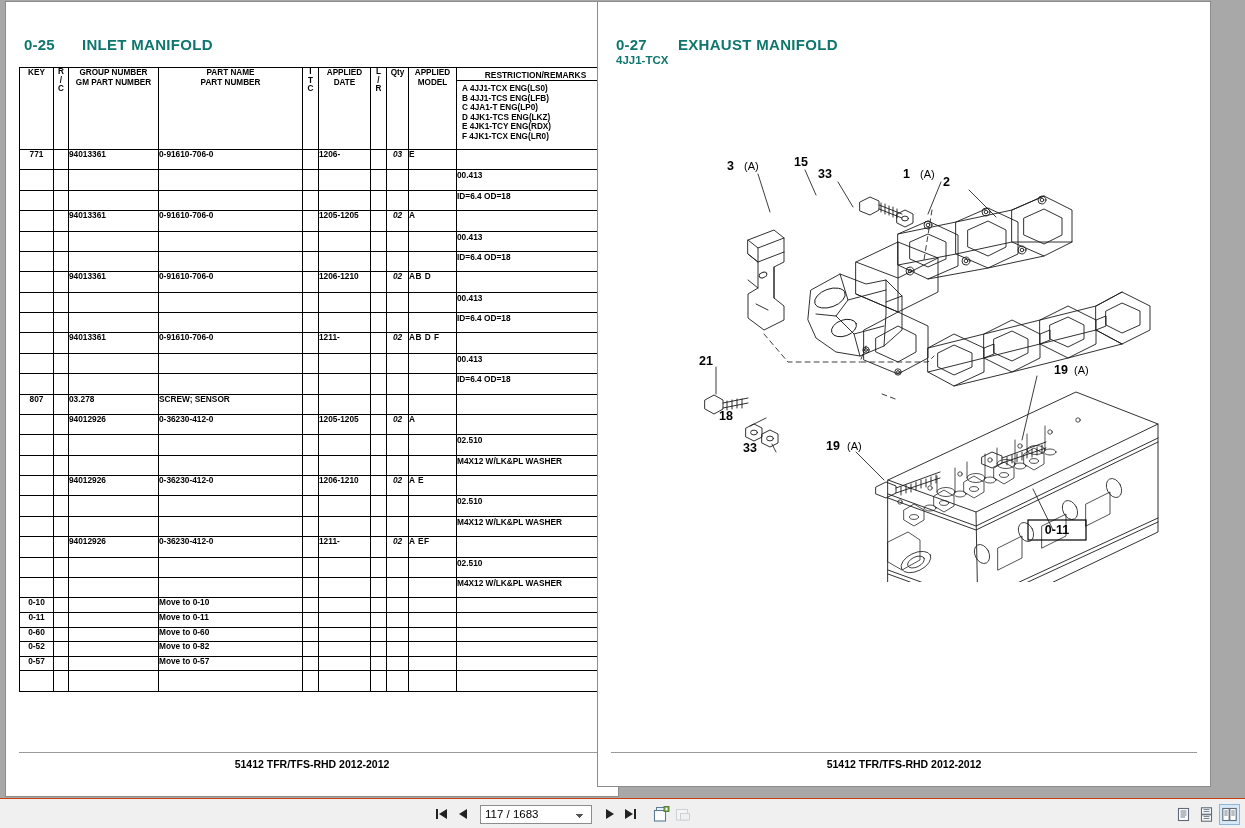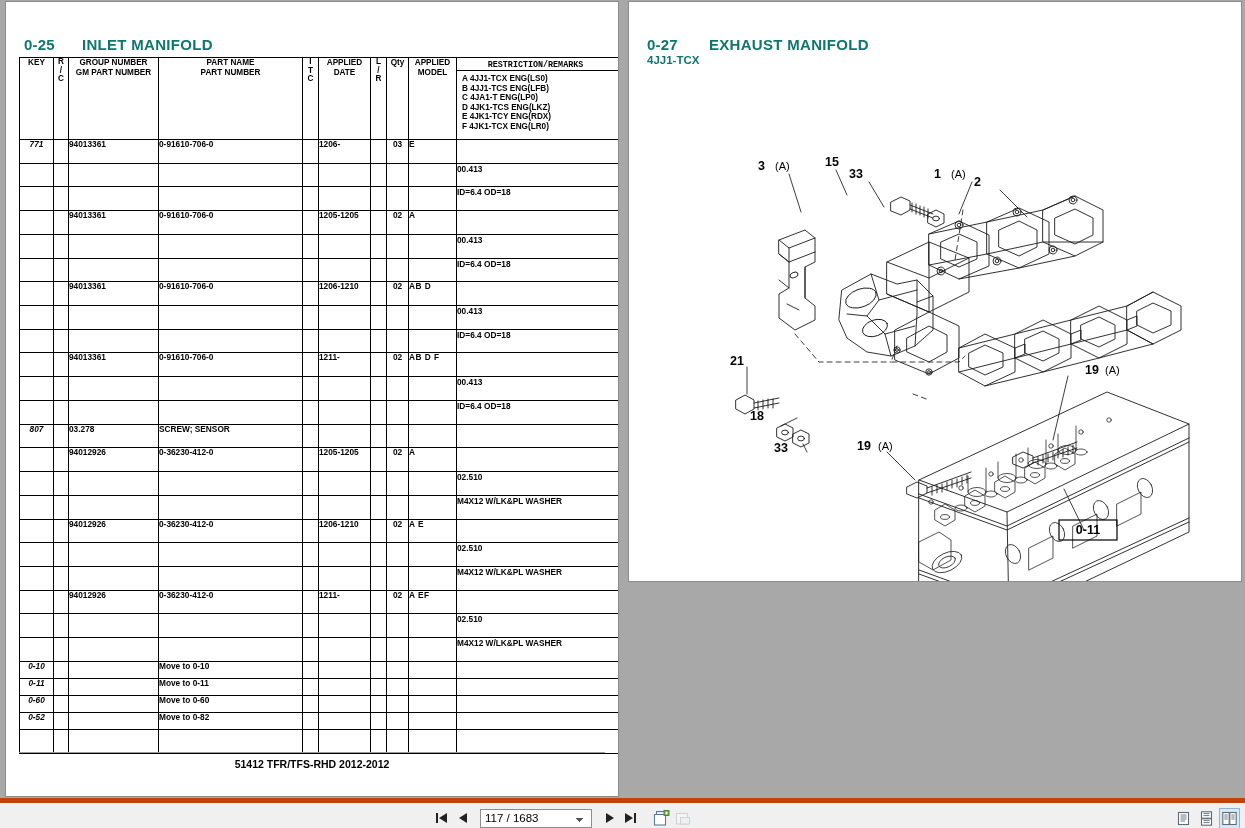--- a/index.html
+++ b/index.html
@@ -17,40 +17,40 @@
   }
   
   .page {
     position: absolute;
     top: 2px;
     background: #ffffff;
     box-shadow: 0 0 0 1px #8c8c8c;
     overflow: hidden;
   }
   #page-left  { left: 6px;   width: 612px; height: 794px; }
-  #page-right { left: 629px; width: 612px; height: 579px; }
+  #page-right { left: 598px; width: 612px; height: 784px; }
 
   .page-inner { position: absolute; inset: 0; }
 
   
   .pg-heading {
     position: absolute;
     font-weight: bold;
     color: #0f766e;
     white-space: nowrap;
   }
   .pg-code  { font-size: 15px; letter-spacing: .2px; }
   .pg-title { font-size: 15px; letter-spacing: .3px; }
   .pg-sub   { font-size: 11.5px; font-weight: bold; }
 
   
   #parts-table {
     position: absolute;
-    left: 13px; top: 55px;
-    width: 599px; height: 697px;
+    left: 13px; top: 65px;
+    width: 599px; height: 625px;
     border-collapse: collapse;
     table-layout: fixed;
     font-size: 8.3px;
     color: #000;
   }
   #parts-table td, #parts-table th {
     border: 1px solid #000;
     padding: 0;
     vertical-align: top;
     font-weight: bold;
@@ -65,35 +65,34 @@
   }
   th.vstack { letter-spacing: 0; line-height: 1.05; }
   th.remarks-head { vertical-align: top; text-align: left; padding: 0; }
   .remarks-title {
     text-align: center;
     font-size: 8.4px;
     font-weight: bold;
     padding: 2px 4px 0 0;
     border-bottom: 1px solid #000;
     margin: 0 0 3px 0;
-    font-family: Liberation Mono, monospace;
   }
   .remarks-list { padding: 0 0 0 5px; line-height: 1.16; font-size: 8.2px; }
 
   tbody td { height: 16px; line-height: 1.2; }
-  .c-key    { text-align: center; font-style: italic; }
+  .c-key    { text-align: center; }
   .c-rc     { text-align: center; }
   .c-grp    { padding-left: 9px; }
   .c-grp.ind{ padding-left: 18px; }
   .c-part   { padding-left: 12px; }
   .c-part.ind { padding-left: 21px; }
   .c-itc    { text-align: center; }
   .c-date   { padding-left: 4px; }
   .c-lr     { text-align: center; }
-  .c-qty    { text-align: center; }
+  .c-qty    { text-align: center; font-style: italic; }
   .c-model  { padding-left: 4px; letter-spacing: .5px; }
   .c-rem    { padding-left: 5px; line-height: 1.25; }
 
   .movelist td { height: 11.5px; }
 
   
   td.c-model, th.th-model { border-left: 1.6px solid #000; }
 
   
   .pg-footer {
@@ -111,21 +110,21 @@
   }
 
   
   #diagram { position: absolute; left: 0; top: 60px; width: 612px; height: 520px; }
 
   
   #toolbar {
     position: absolute; left: 0; top: 798px;
     width: 1245px; height: 30px;
     background: #f0f0f0;
-    border-top: 5px solid #c2410c;
+    border-top: 1px solid #c2410c;
     display: flex; align-items: center;
   }
   #nav-group {
     position: absolute; left: 430px; top: 0; height: 30px;
     display: flex; align-items: center; gap: 0px;
   }
   .tb-btn {
     width: 22px; height: 22px;
     display: flex; align-items: center; justify-content: center;
     background: transparent; border: 1px solid transparent;
@@ -543,20 +542,32 @@
               <td class="c-rc">&nbsp;</td>
               <td class="c-grp">&nbsp;</td>
               <td class="c-part">Move to 0-82</td>
               <td class="c-itc">&nbsp;</td>
               <td class="c-date">&nbsp;</td>
               <td class="c-lr">&nbsp;</td>
               <td class="c-qty">&nbsp;</td>
               <td class="c-model">&nbsp;</td>
               <td class="c-rem">&nbsp;</td>
             </tr>
+            <tr class="movelist">
+              <td class="c-key">0-57</td>
+              <td class="c-rc">&nbsp;</td>
+              <td class="c-grp">&nbsp;</td>
+              <td class="c-part">Move to 0-57</td>
+              <td class="c-itc">&nbsp;</td>
+              <td class="c-date">&nbsp;</td>
+              <td class="c-lr">&nbsp;</td>
+              <td class="c-qty">&nbsp;</td>
+              <td class="c-model">&nbsp;</td>
+              <td class="c-rem">&nbsp;</td>
+            </tr>
             <tr>
               <td class="c-key">&nbsp;</td>
               <td class="c-rc">&nbsp;</td>
               <td class="c-grp">&nbsp;</td>
               <td class="c-part">&nbsp;</td>
               <td class="c-itc">&nbsp;</td>
               <td class="c-date">&nbsp;</td>
               <td class="c-lr">&nbsp;</td>
               <td class="c-qty">&nbsp;</td>
               <td class="c-model">&nbsp;</td>

